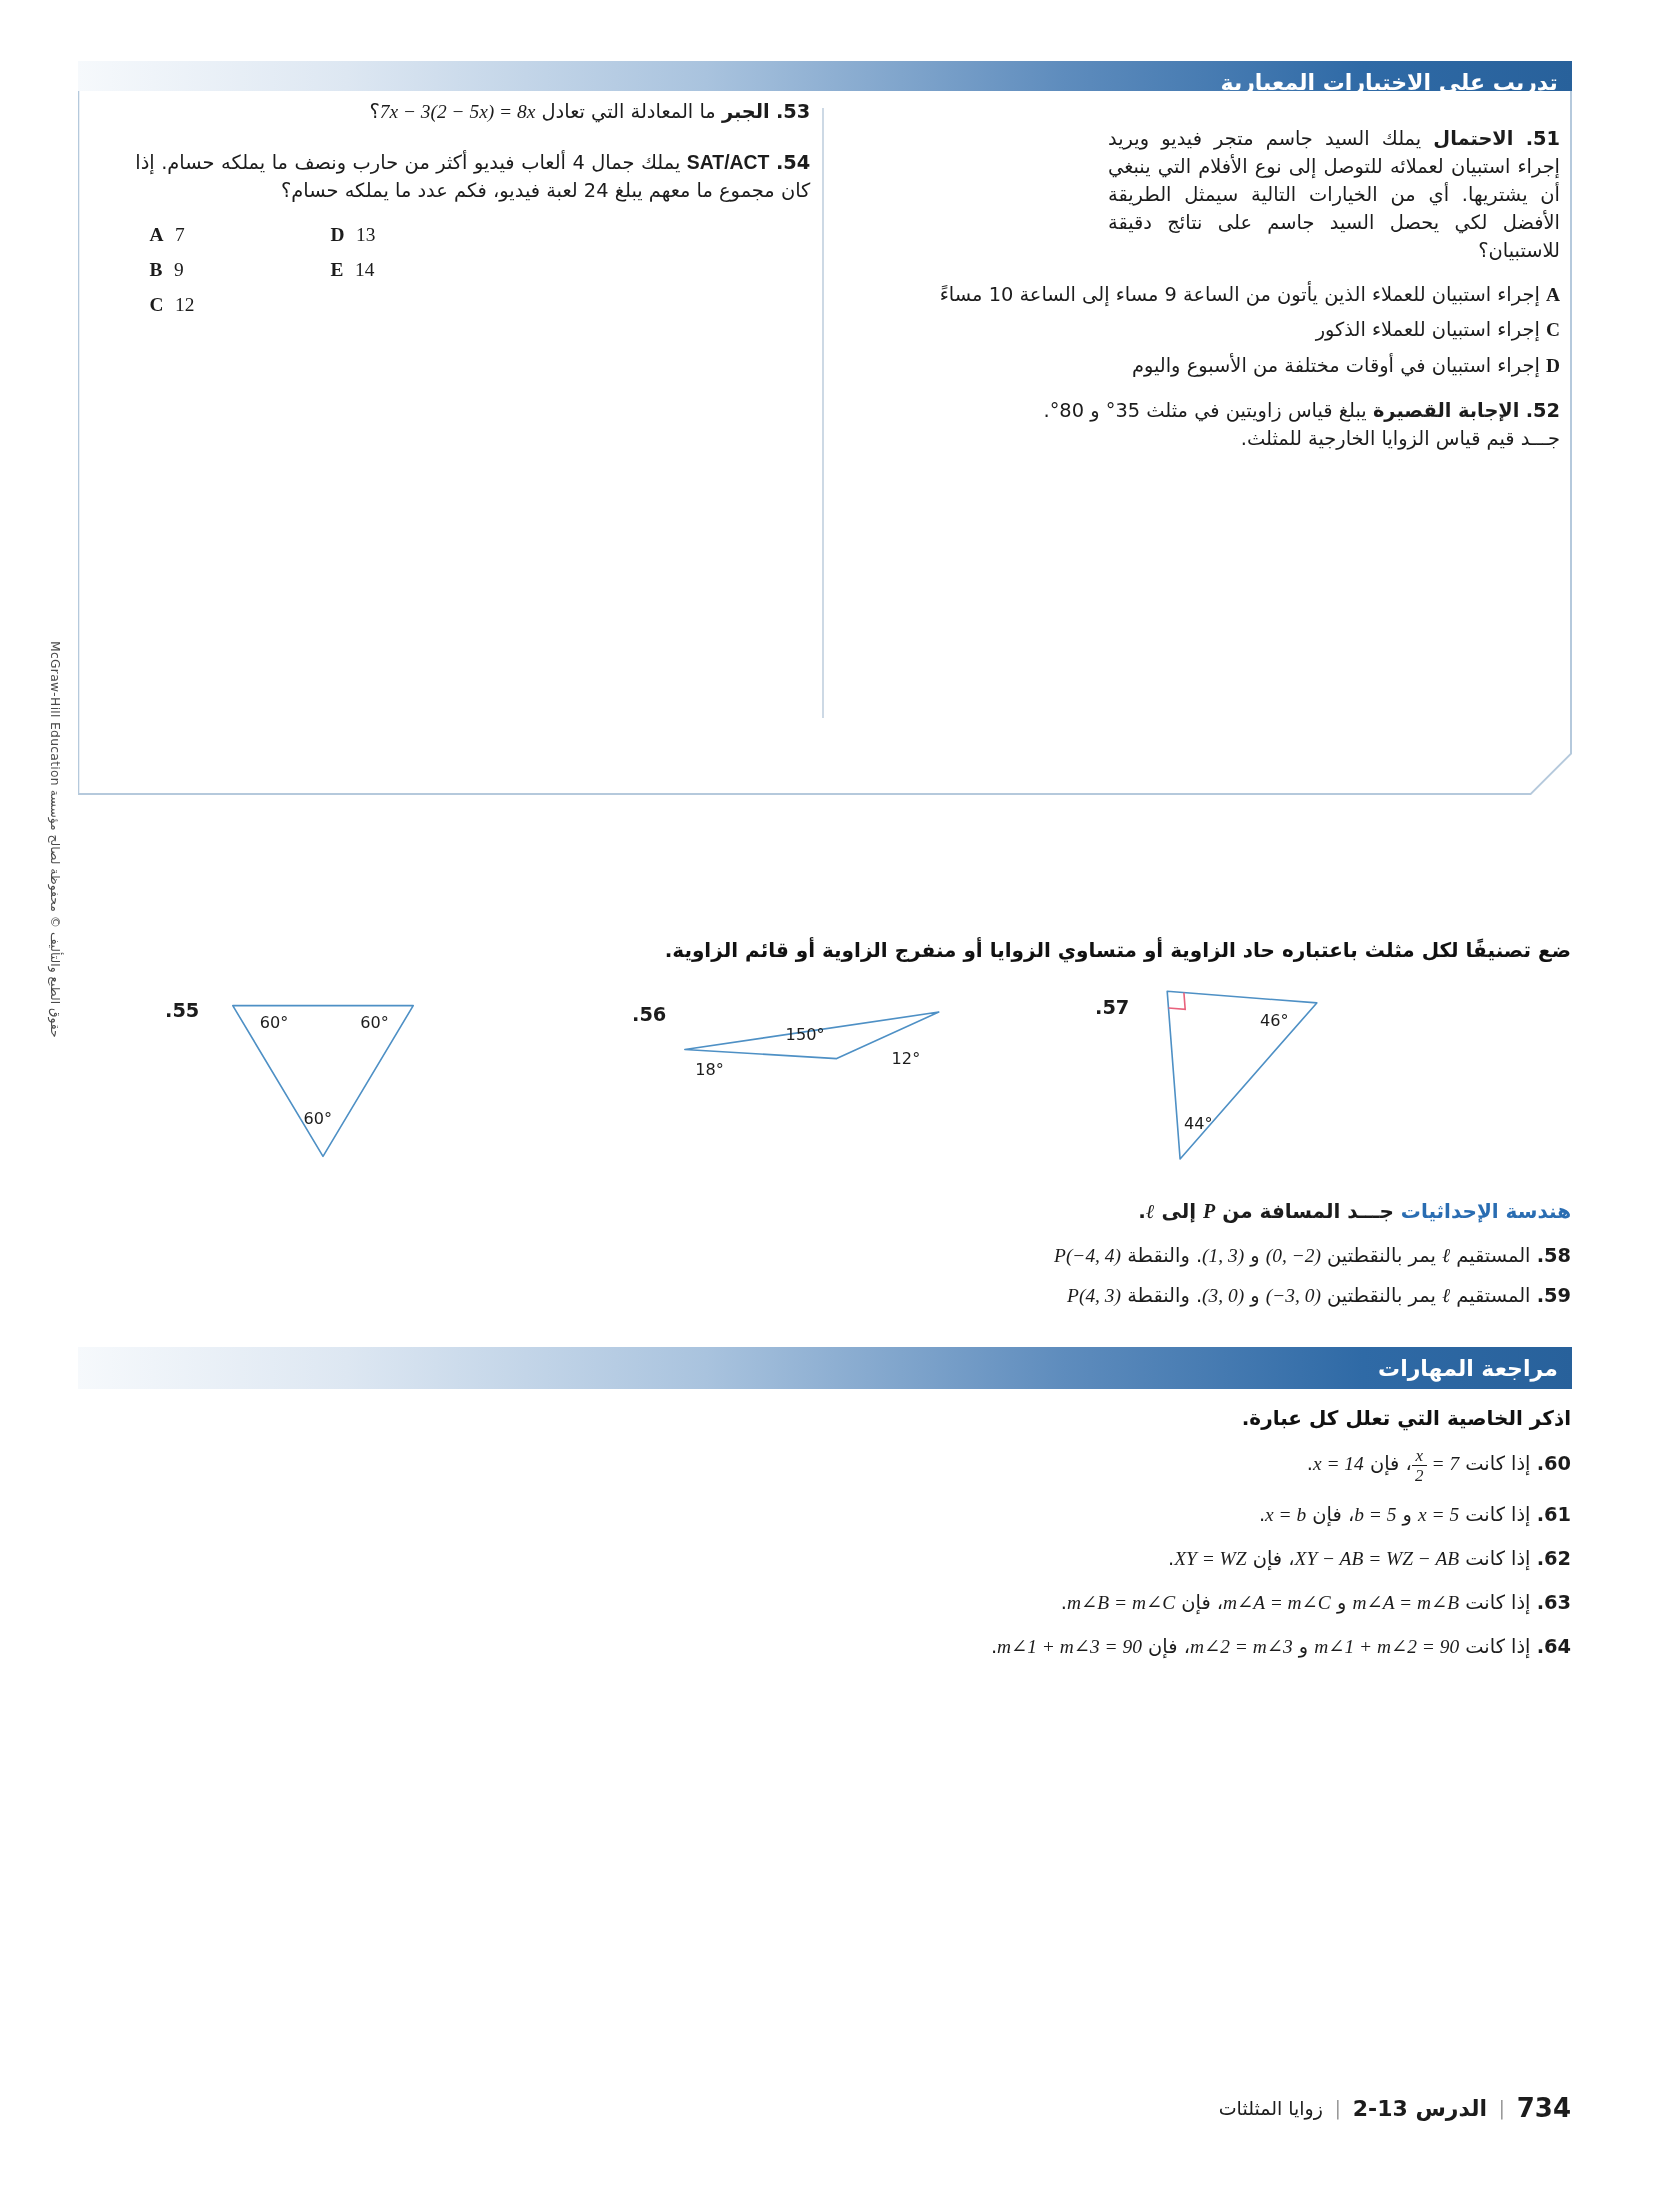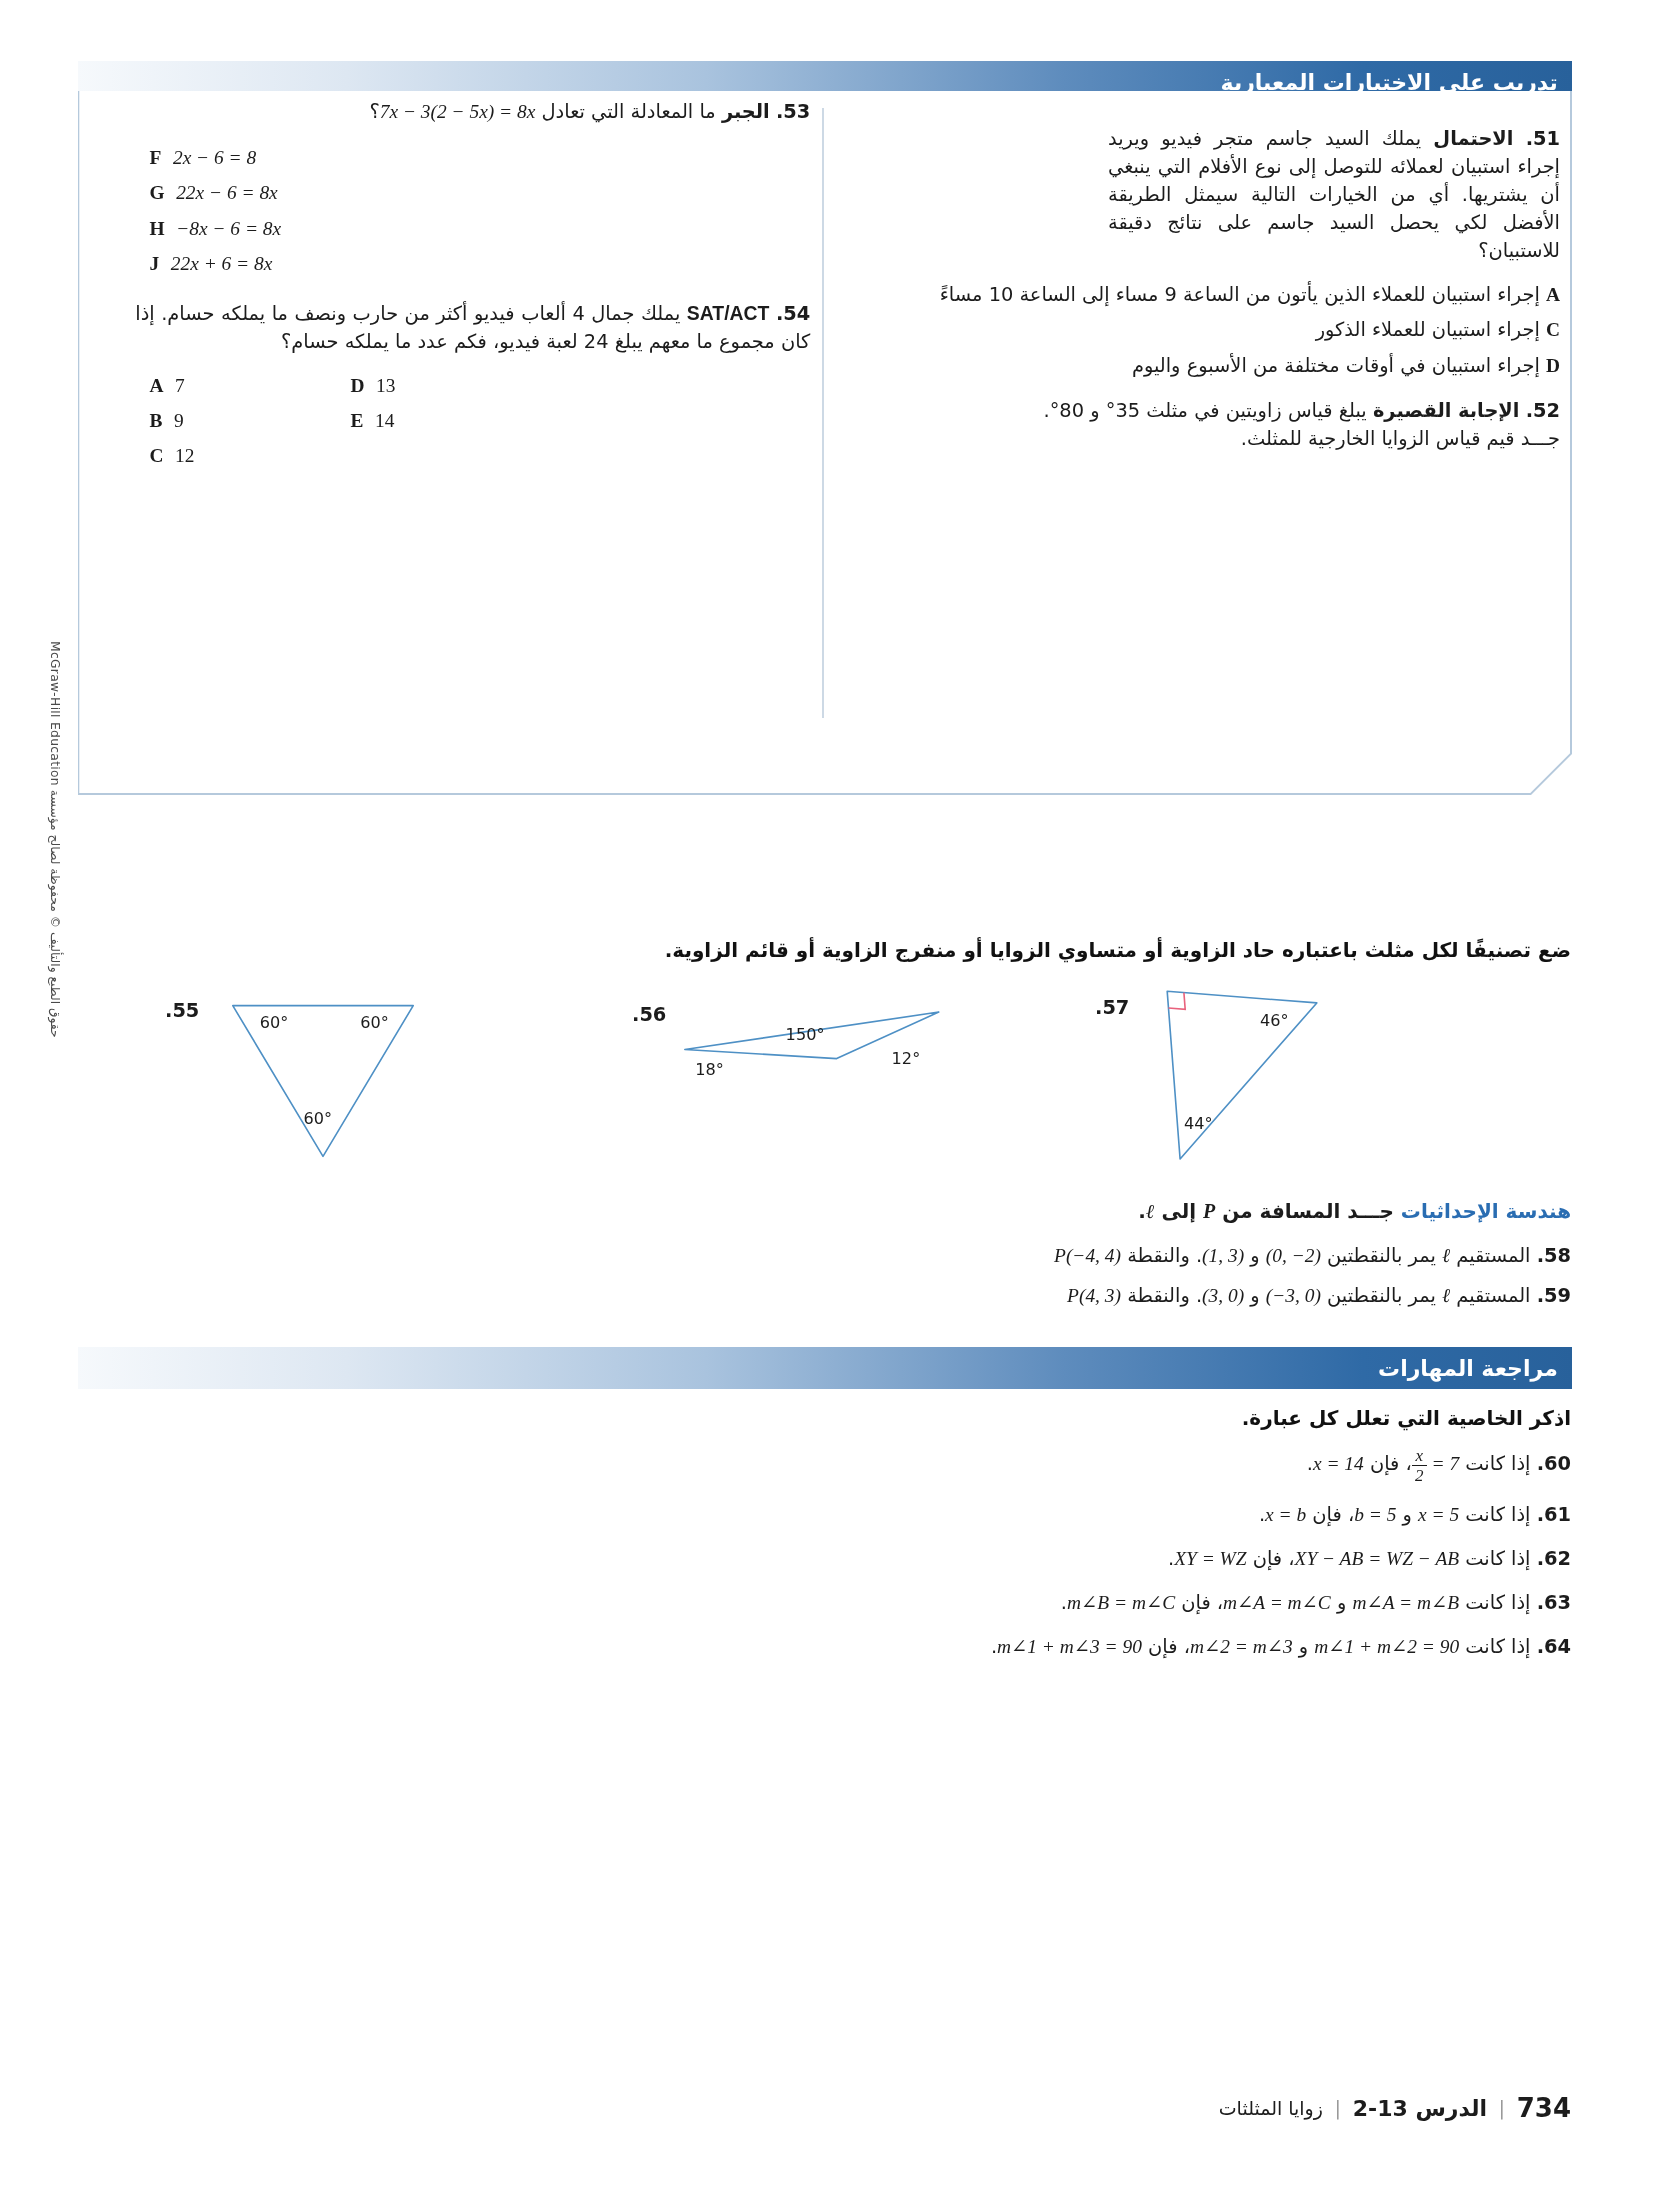--- a/index.html
+++ b/index.html
@@ -35,21 +35,21 @@
 
   .optlist{margin-top:15.5px;}
   .opt{padding-right:36px;text-indent:-36px;margin-bottom:7.8px;line-height:28px;}
   .olet{font-weight:bold;font-family:"Liberation Serif","DejaVu Serif",serif;}
   .onum{font-family:"Liberation Serif","DejaVu Serif",serif;}
   .math{font-family:"Liberation Serif","DejaVu Serif",serif;font-style:italic;}
 
   .optsFJ{direction:ltr;text-align:left;margin:18px 0 0 14.2px;}
   .optFJ{margin-bottom:8.4px;font-size:19.4px;line-height:27px;}
   .optFJ .olet{margin-right:11.6px;}
-  .opts54{display:flex;direction:ltr;text-align:left;margin:15.5px 0 0 14.2px;gap:20px;}
+  .opts54{display:flex;direction:ltr;text-align:left;margin:15.5px 0 0 14.2px;}
   .o54col1{width:181px;}
   .opts54 .optFJ{margin-bottom:7.8px;}
 
   
   .inst{position:absolute;right:83px;direction:rtl;font-weight:bold;font-size:20px;color:#111111;}
 
   .fignum{position:absolute;font-weight:bold;font-size:19.4px;direction:rtl;}
   svg.fig{position:absolute;}
   .tri{fill:none;stroke:#4e90c5;stroke-width:2.5px;stroke-linejoin:round;}
   .rangle{fill:none;stroke:#e9627d;stroke-width:2.5px;}
@@ -124,34 +124,20 @@
       </div>
 
       <div class="col-left">
 
         <div class="p53">
           <span class="pnum">53.</span>
           <span class="pkw">الجبر</span>
           <span><span>ما المعادلة التي تعادل</span> <span class="math" dir="ltr">7x − 3(2 − 5x) = 8x</span><span>؟</span></span>
         </div>
 
-        <div class="optsFJ">
-          <div class="optFJ">
-            <span class="olet">F</span><span class="math">2x − 6 = 8</span>
-          </div>
-          <div class="optFJ">
-            <span class="olet">G</span><span class="math">22x − 6 = 8x</span>
-          </div>
-          <div class="optFJ">
-            <span class="olet">H</span><span class="math">−8x − 6 = 8x</span>
-          </div>
-          <div class="optFJ">
-            <span class="olet">J</span><span class="math">22x + 6 = 8x</span>
-          </div>
-        </div>
 
         <div class="p54 just">
           <span class="pnum">54.</span>
           <span class="pkw-en">SAT/ACT</span>
           <span>يملك جمال 4 ألعاب فيديو أكثر من حارب ونصف ما يملكه حسام. إذا كان مجموع ما معهم يبلغ 24 لعبة فيديو، فكم عدد ما يملكه حسام؟</span>
         </div>
 
         <div class="opts54">
           <div class="o54col1">
             <div class="optFJ">

